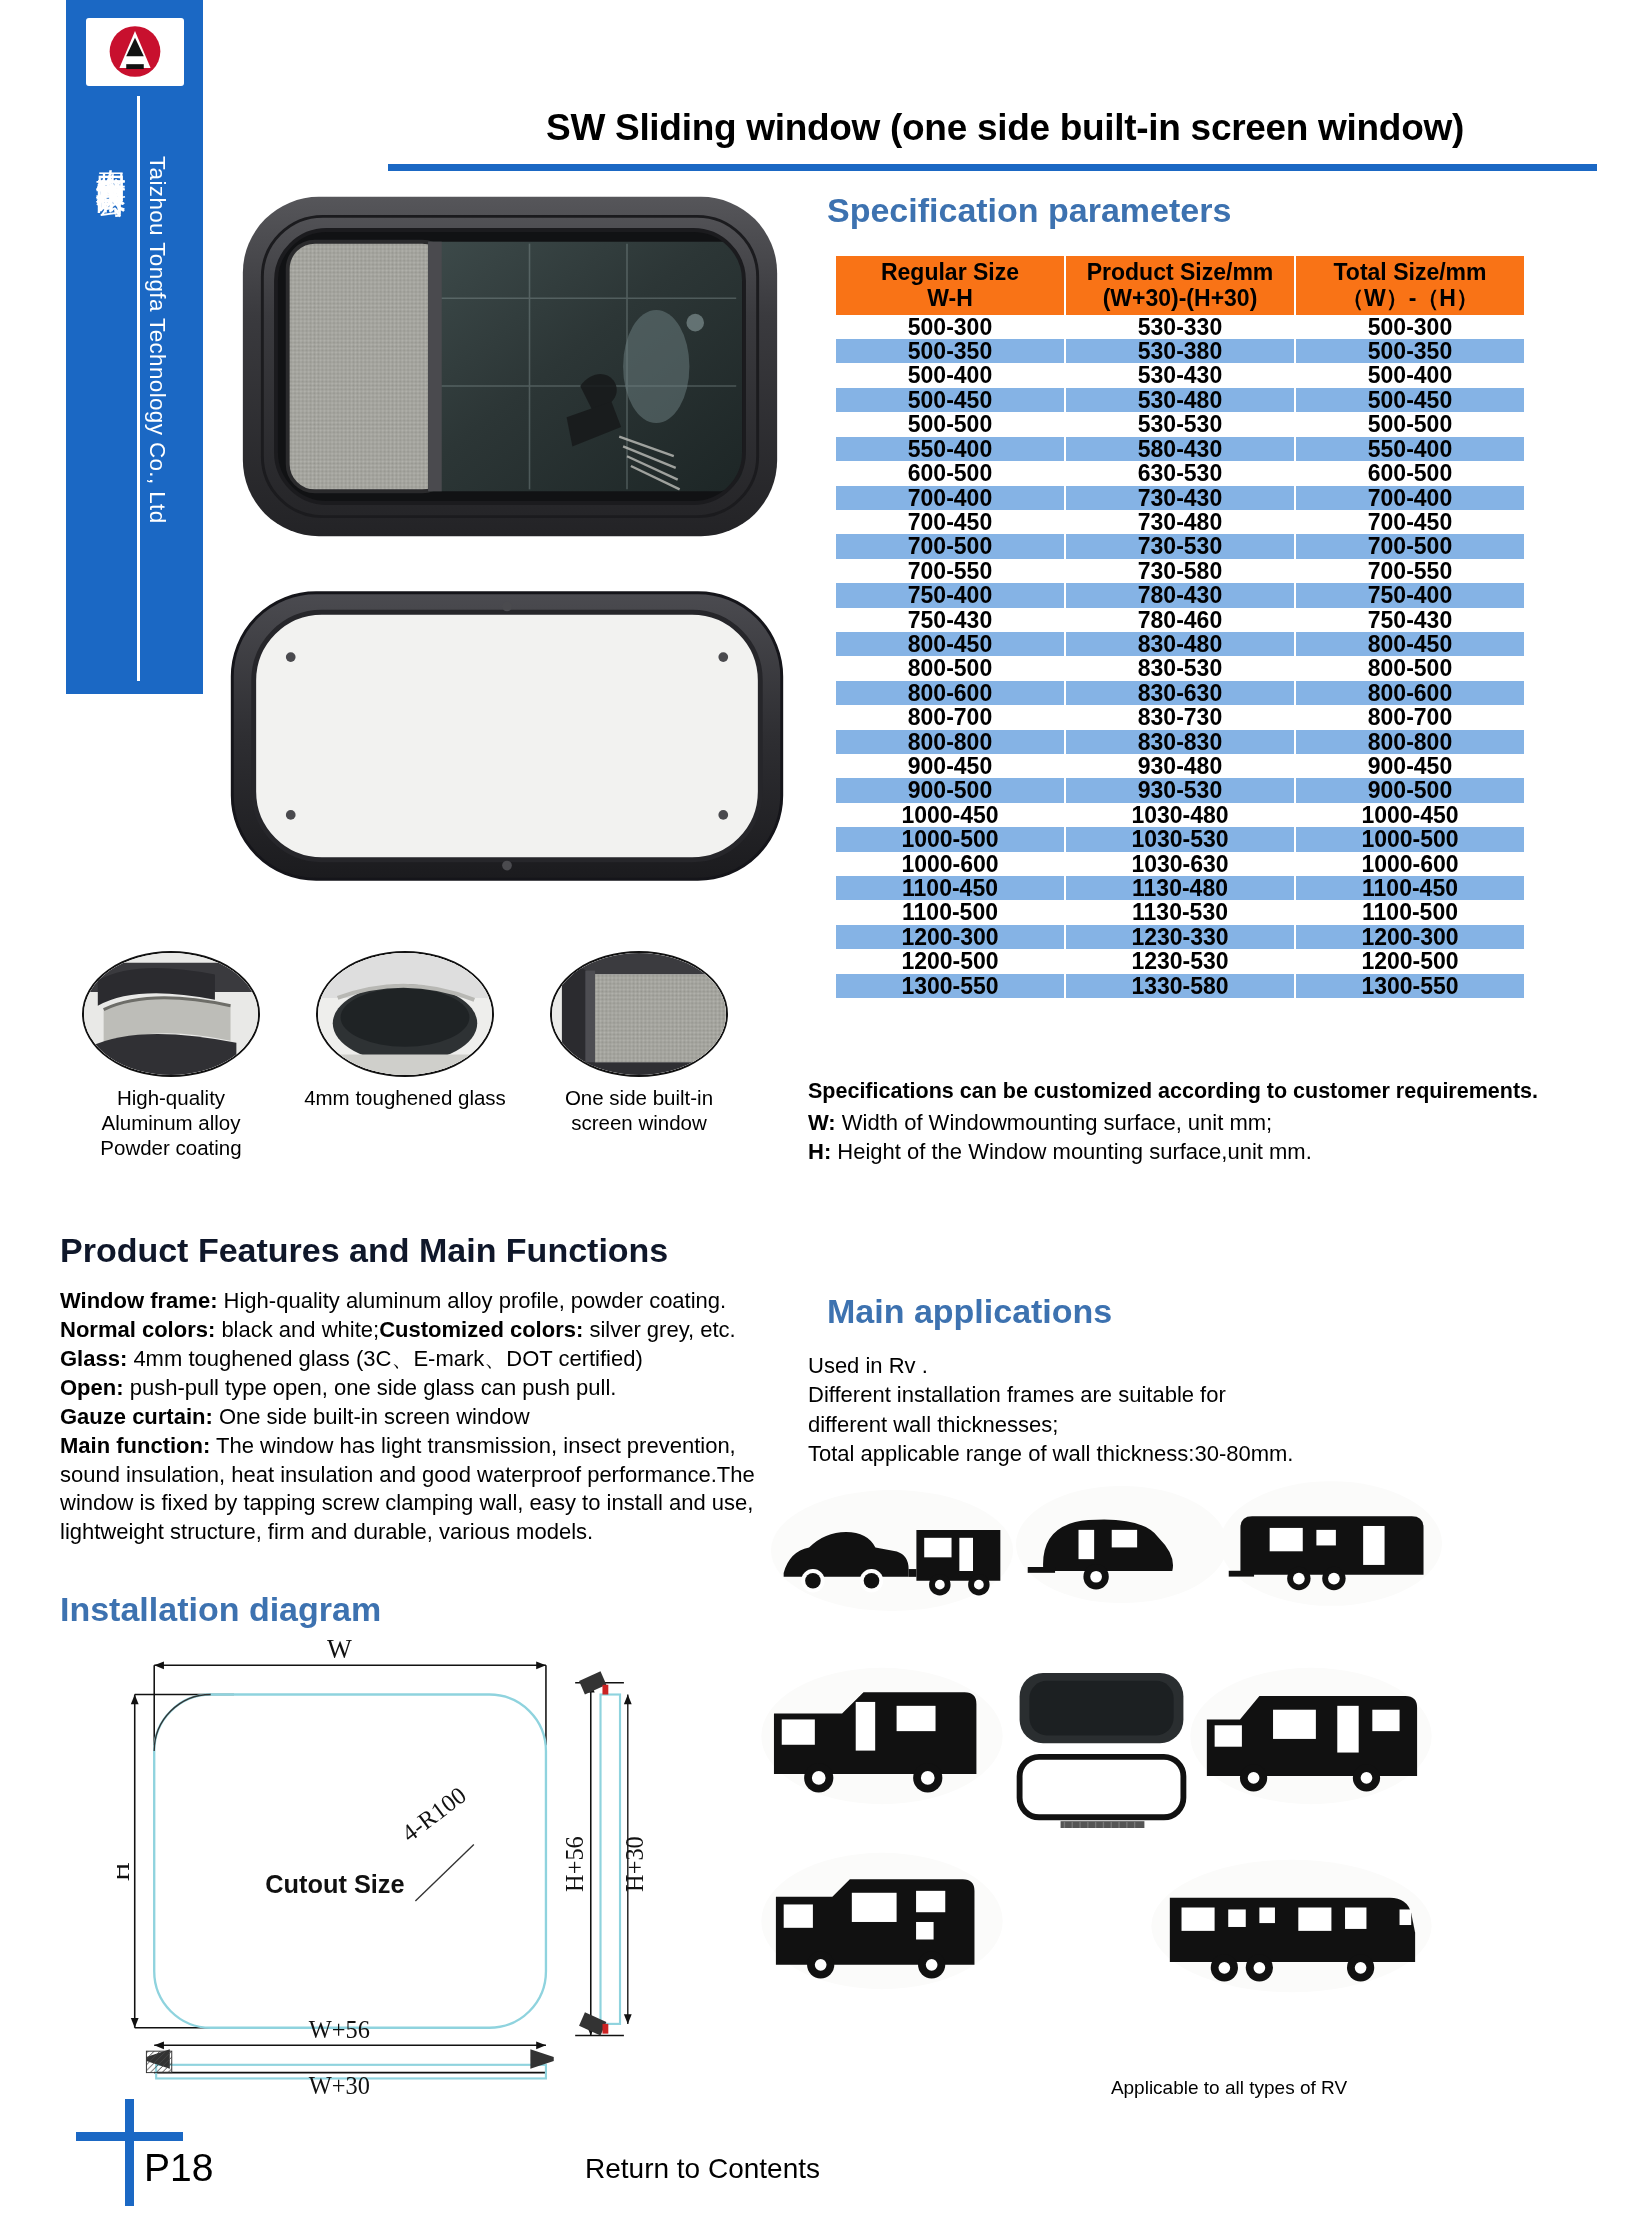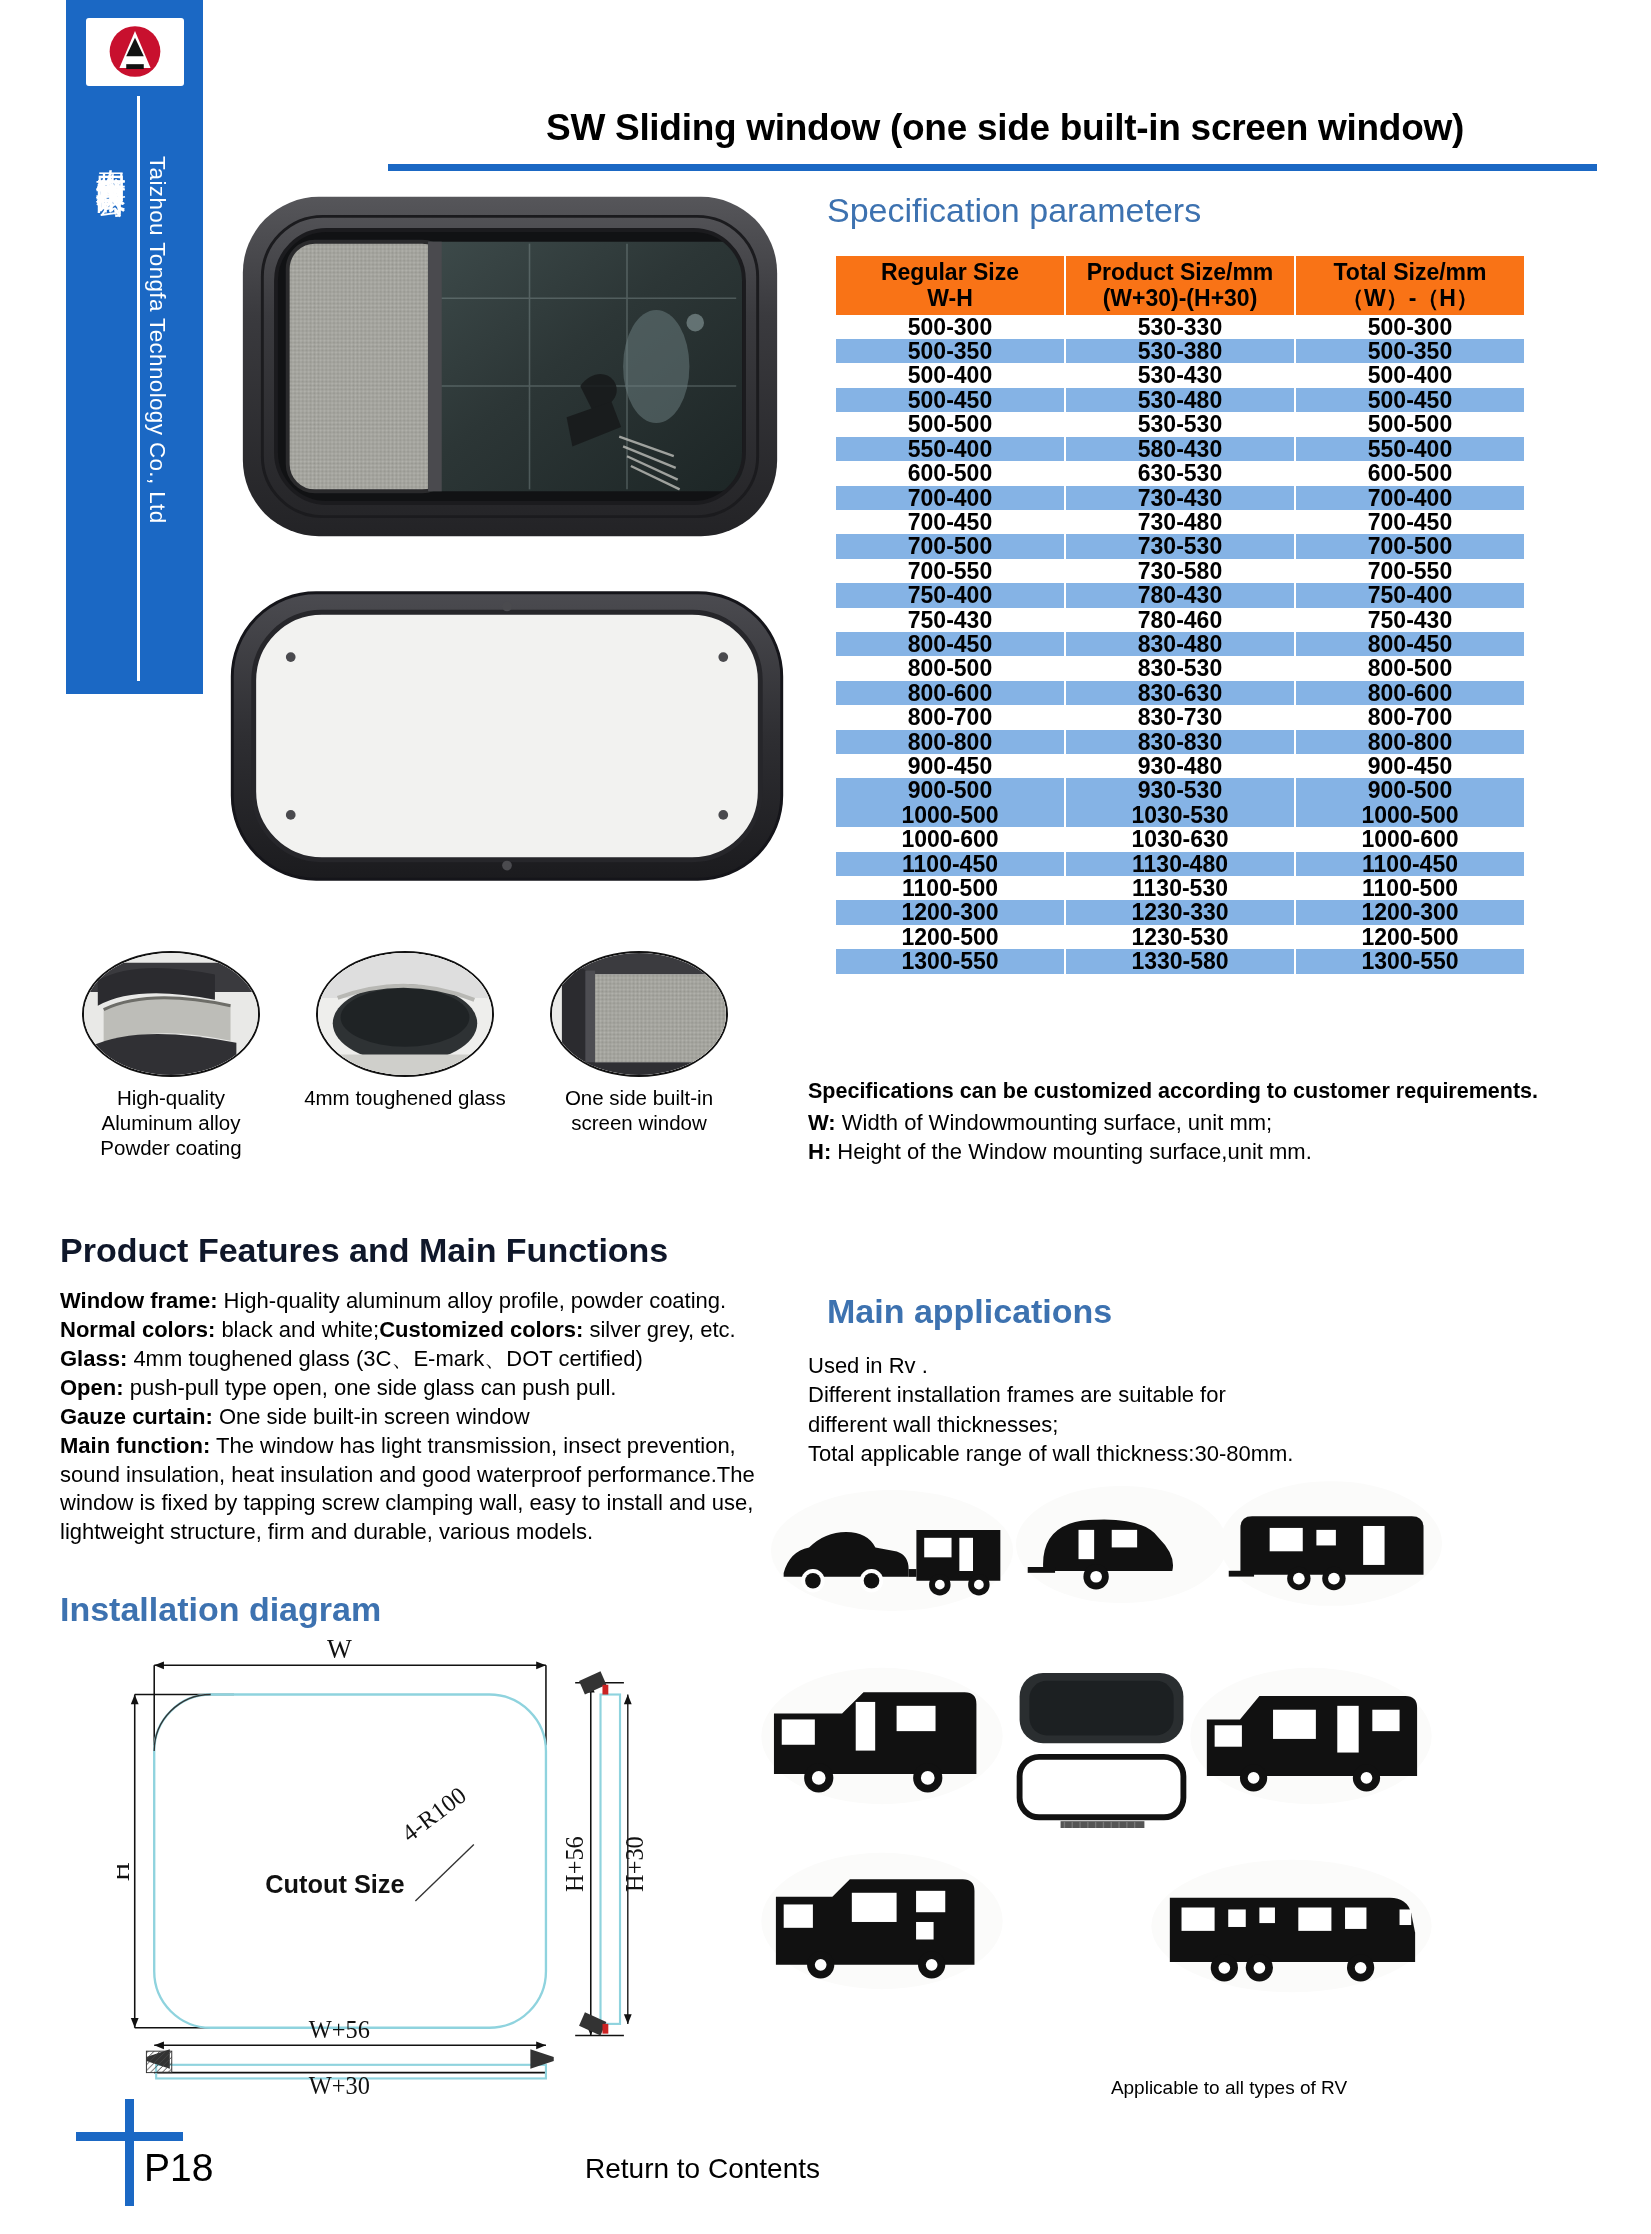--- a/index.html
+++ b/index.html
@@ -66,21 +66,21 @@
   .feat .bubble {
     width:174px; height:122px; margin:0 auto 7.8px auto;
     border-radius:50%; overflow:hidden; position:relative;
     border:2.9px solid #111;
   }
   .feat .cap { font-size:20.5px; line-height:1.22; color:#000; }
 
   
   .spec-h {
     position:absolute; left:827px; top:191px;
-    font-size:34px; color:#3d72b0; font-weight:normal;
+    font-size:34px; color:#3d72b0; font-weight:bold;
   }
   table.spec {
     position:absolute; left:834px; top:256px;
     width:692px; border-collapse:collapse;
     table-layout:fixed;
   }
   table.spec td, table.spec th {
     text-align:center; padding:0;
     font-size:23px; font-weight:bold; color:#000;
     height:24.4px; line-height:24.4px;
@@ -420,20 +420,25 @@
         <tr>
           <td>900-450</td>
           <td>930-480</td>
           <td>900-450</td>
         </tr>
         <tr class="alt">
           <td>900-500</td>
           <td>930-530</td>
           <td>900-500</td>
         </tr>
+        <tr>
+          <td>1000-450</td>
+          <td>1030-480</td>
+          <td>1000-450</td>
+        </tr>
         <tr class="alt">
           <td>1000-500</td>
           <td>1030-530</td>
           <td>1000-500</td>
         </tr>
         <tr>
           <td>1000-600</td>
           <td>1030-630</td>
           <td>1000-600</td>
         </tr>

